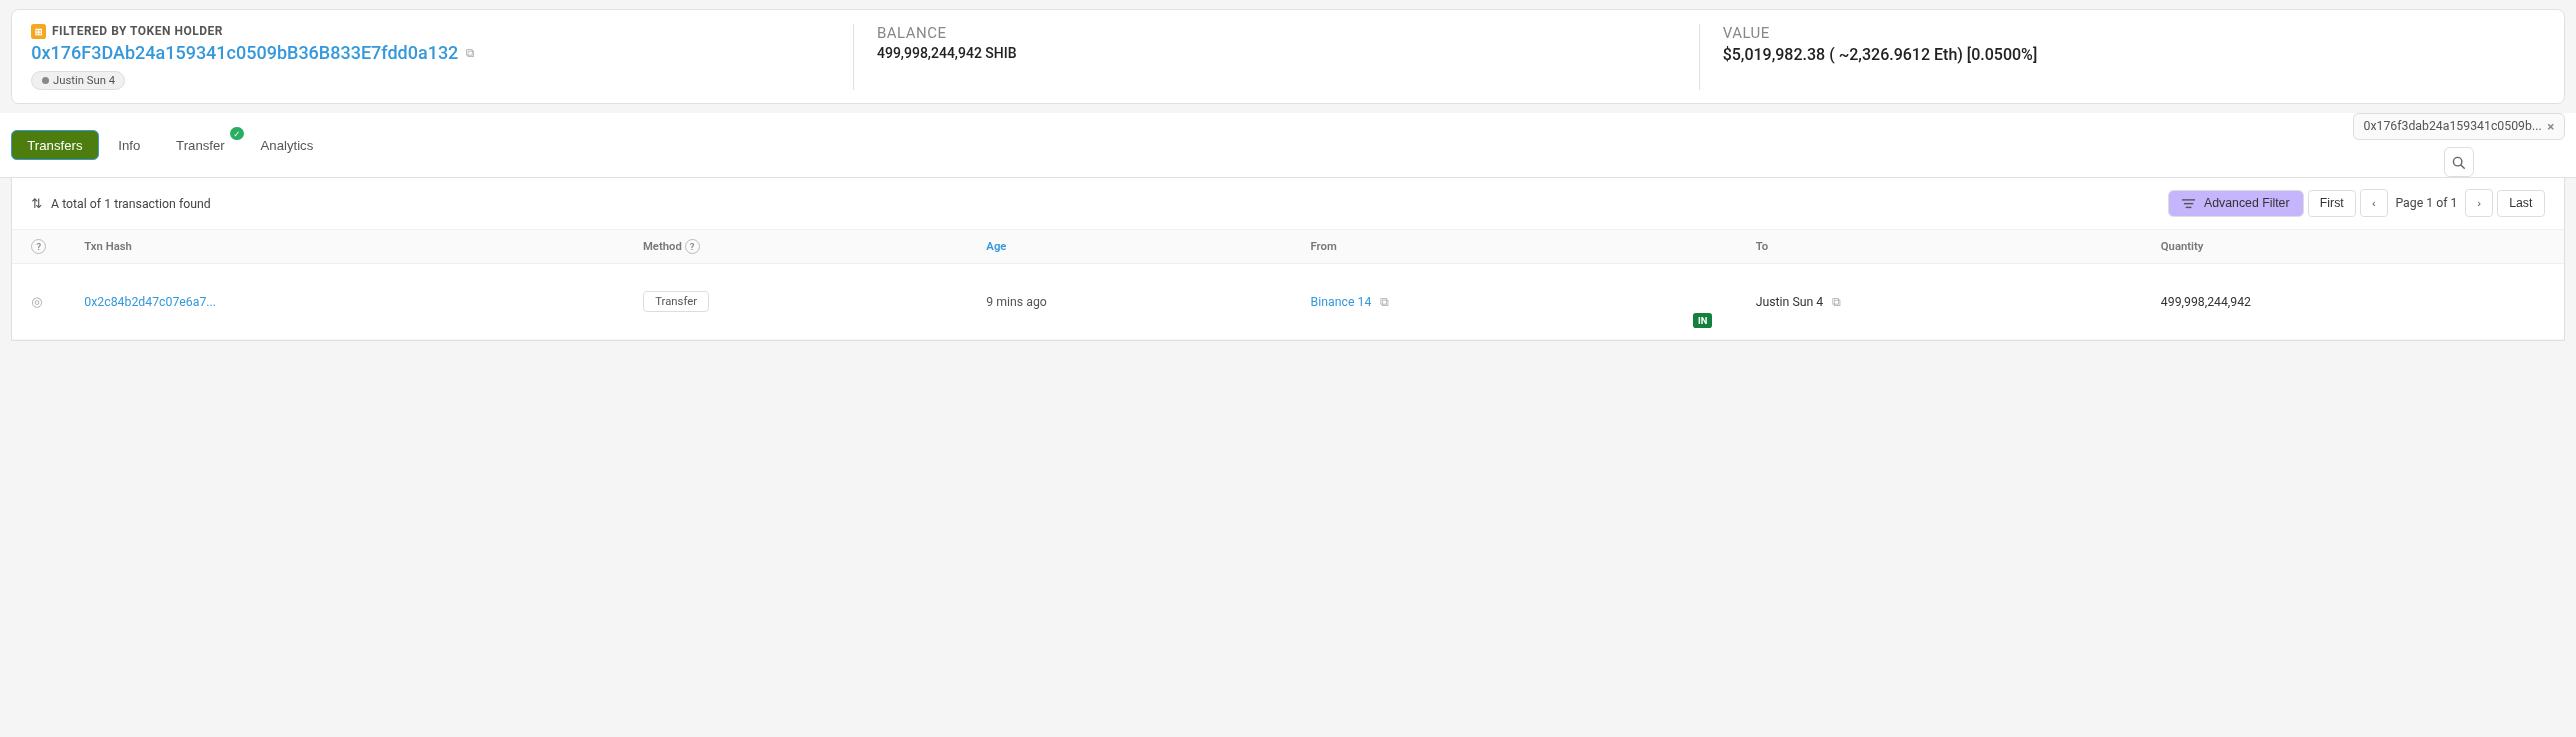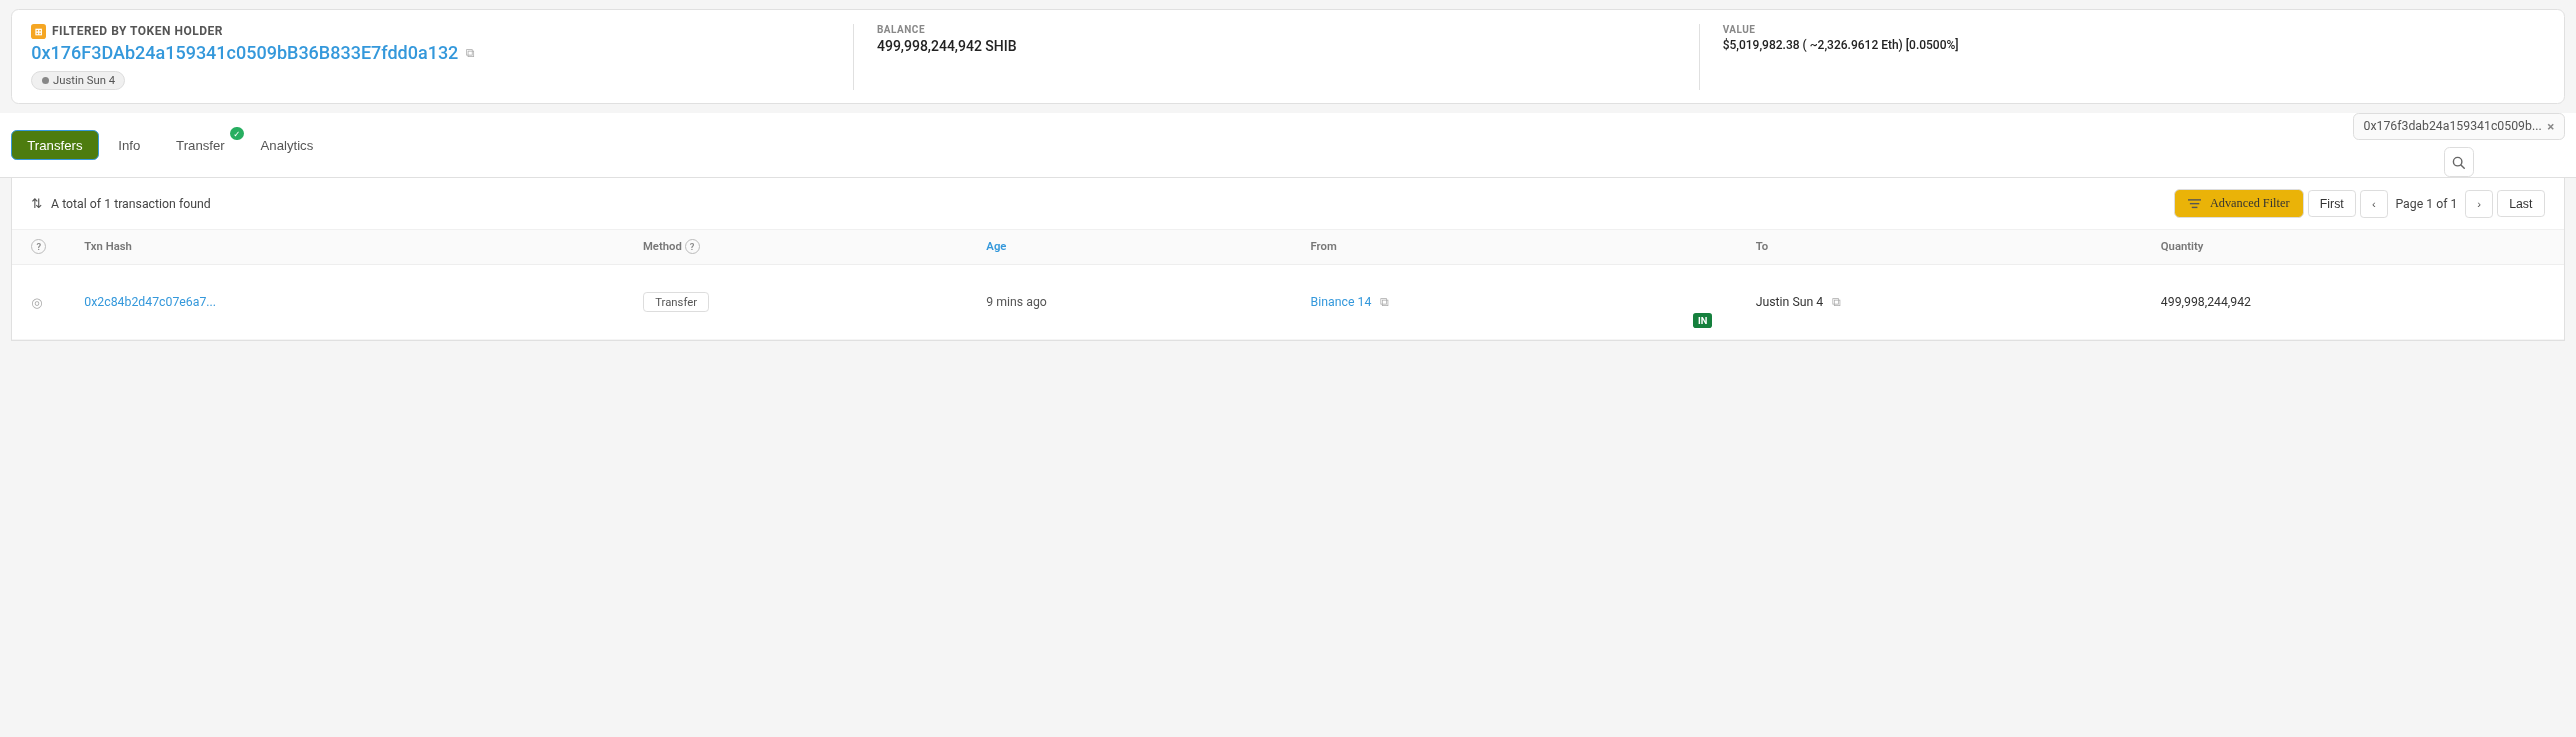--- a/index.html
+++ b/index.html
@@ -23,23 +23,23 @@
 
     .banner-section {
       flex: 1;
       padding: 0 22.6px;
       border-right: 0.9px solid #e0e0e0;
     }
     .banner-section:first-child { padding-left: 0; }
     .banner-section:last-child { border-right: none; }
 
     .banner-label {
-      font-size: 10px;
+      font-size: 15px;
       color: #888;
-      font-weight: 700;
+      font-weight: 400;
       text-transform: uppercase;
       letter-spacing: 0.5px;
       margin-bottom: 2px;
     }
 
     .filter-header {
       display: flex;
       align-items: center;
       gap: 5.7px;
       margin-bottom: 3.8px;
@@ -106,21 +106,21 @@
     }
 
     .balance-value {
       font-size: 14px;
       font-weight: 500;
       color: #222;
       margin-top: 3.8px;
     }
 
     .value-text {
-      font-size: 12px;
+      font-size: 16px;
       font-weight: 500;
       color: #222;
       margin-top: 3.8px;
     }
 
     
     .tabs-row {
       background: #fff;
       border-bottom: 0.9px solid #e0e0e0;
       padding: 0 11.3px;
@@ -242,25 +242,24 @@
       gap: 3.8px;
     }
 
     .adv-filter-btn {
       display: flex;
       align-items: center;
       gap: 9px;
       border: 0.9px solid #ddd;
       border-radius: 5.7px;
       padding: 5.7px 13.2px;
-      background: #eab308;
+      background: #c4b5fd;
       cursor: pointer;
       font-size: 12.3px;
       color: #333;
-      font-family: Liberation Serif, serif;
     }
 
     .pag-btn {
       padding: 5.7px 11.3px;
       border: 0.9px solid #ddd;
       border-radius: 3.8px;
       background: #fff;
       cursor: pointer;
       font-size: 12.3px;
       color: #333;

